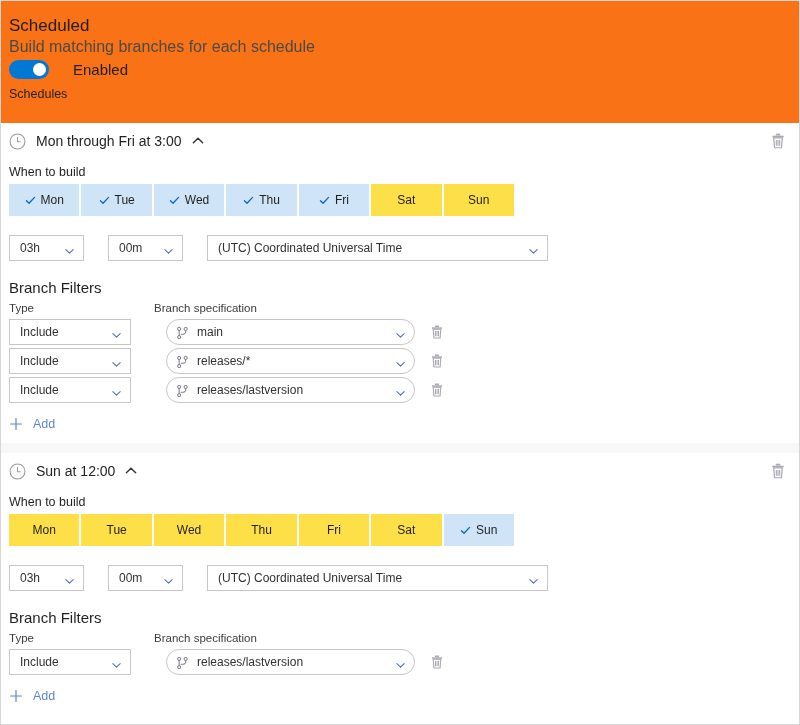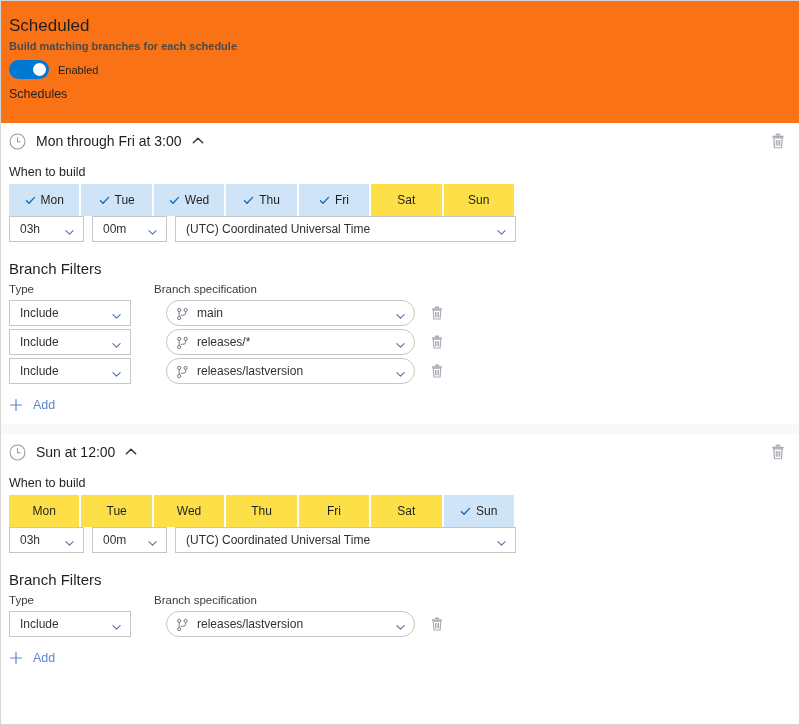--- a/index.html
+++ b/index.html
@@ -36,25 +36,24 @@
     padding-right: 8px;
   }
   .title {
     font-size: 17px;
     font-weight: 400;
     color: #1f1f1f;
     line-height: 22px;
     margin: 0 0 2px 0;
   }
   .subtitle {
-    font-size: 11px;
+    font-size: 16px;
     color: #4a4a4a;
     line-height: 15px;
     margin: 0;
-    font-weight: bold;
   }
   .field-label {
     font-size: 12.5px;
     color: #1f1f1f;
     line-height: 17px;
   }
   .trigger-label {
     margin-top: 16px;
   }
 
@@ -76,23 +75,23 @@
   .toggle .knob {
     position: absolute;
     top: 3px;
     right: 3px;
     width: 13px;
     height: 13px;
     border-radius: 50%;
     background: #ffffff;
   }
   .toggle-text {
-    font-size: 11px;
-    color: #1f1f1f;
-    margin-left: 9px;
+    font-size: 15px;
+    color: #1f1f1f;
+    margin-left: 24px;
   }
 
   .schedules-label {
     font-size: 12.5px;
     color: #1f1f1f;
     padding-top: 8px;
   }
 
   
   .schedule-card {
@@ -172,22 +171,22 @@
   .day-check {
     width: 11px;
     height: 11px;
     margin-right: 5px;
     flex: none;
   }
 
   
   .time-row {
     display: flex;
-    margin: 0 8px 0 8px;
-    gap: 8px;
+    margin: 19px 8px 0 8px;
+    gap: 24px;
   }
   .sel {
     position: relative;
     height: 26px;
     border: 1px solid #c8c6c4;
     background: #ffffff;
     box-sizing: border-box;
     display: flex;
     align-items: center;
     cursor: pointer;

